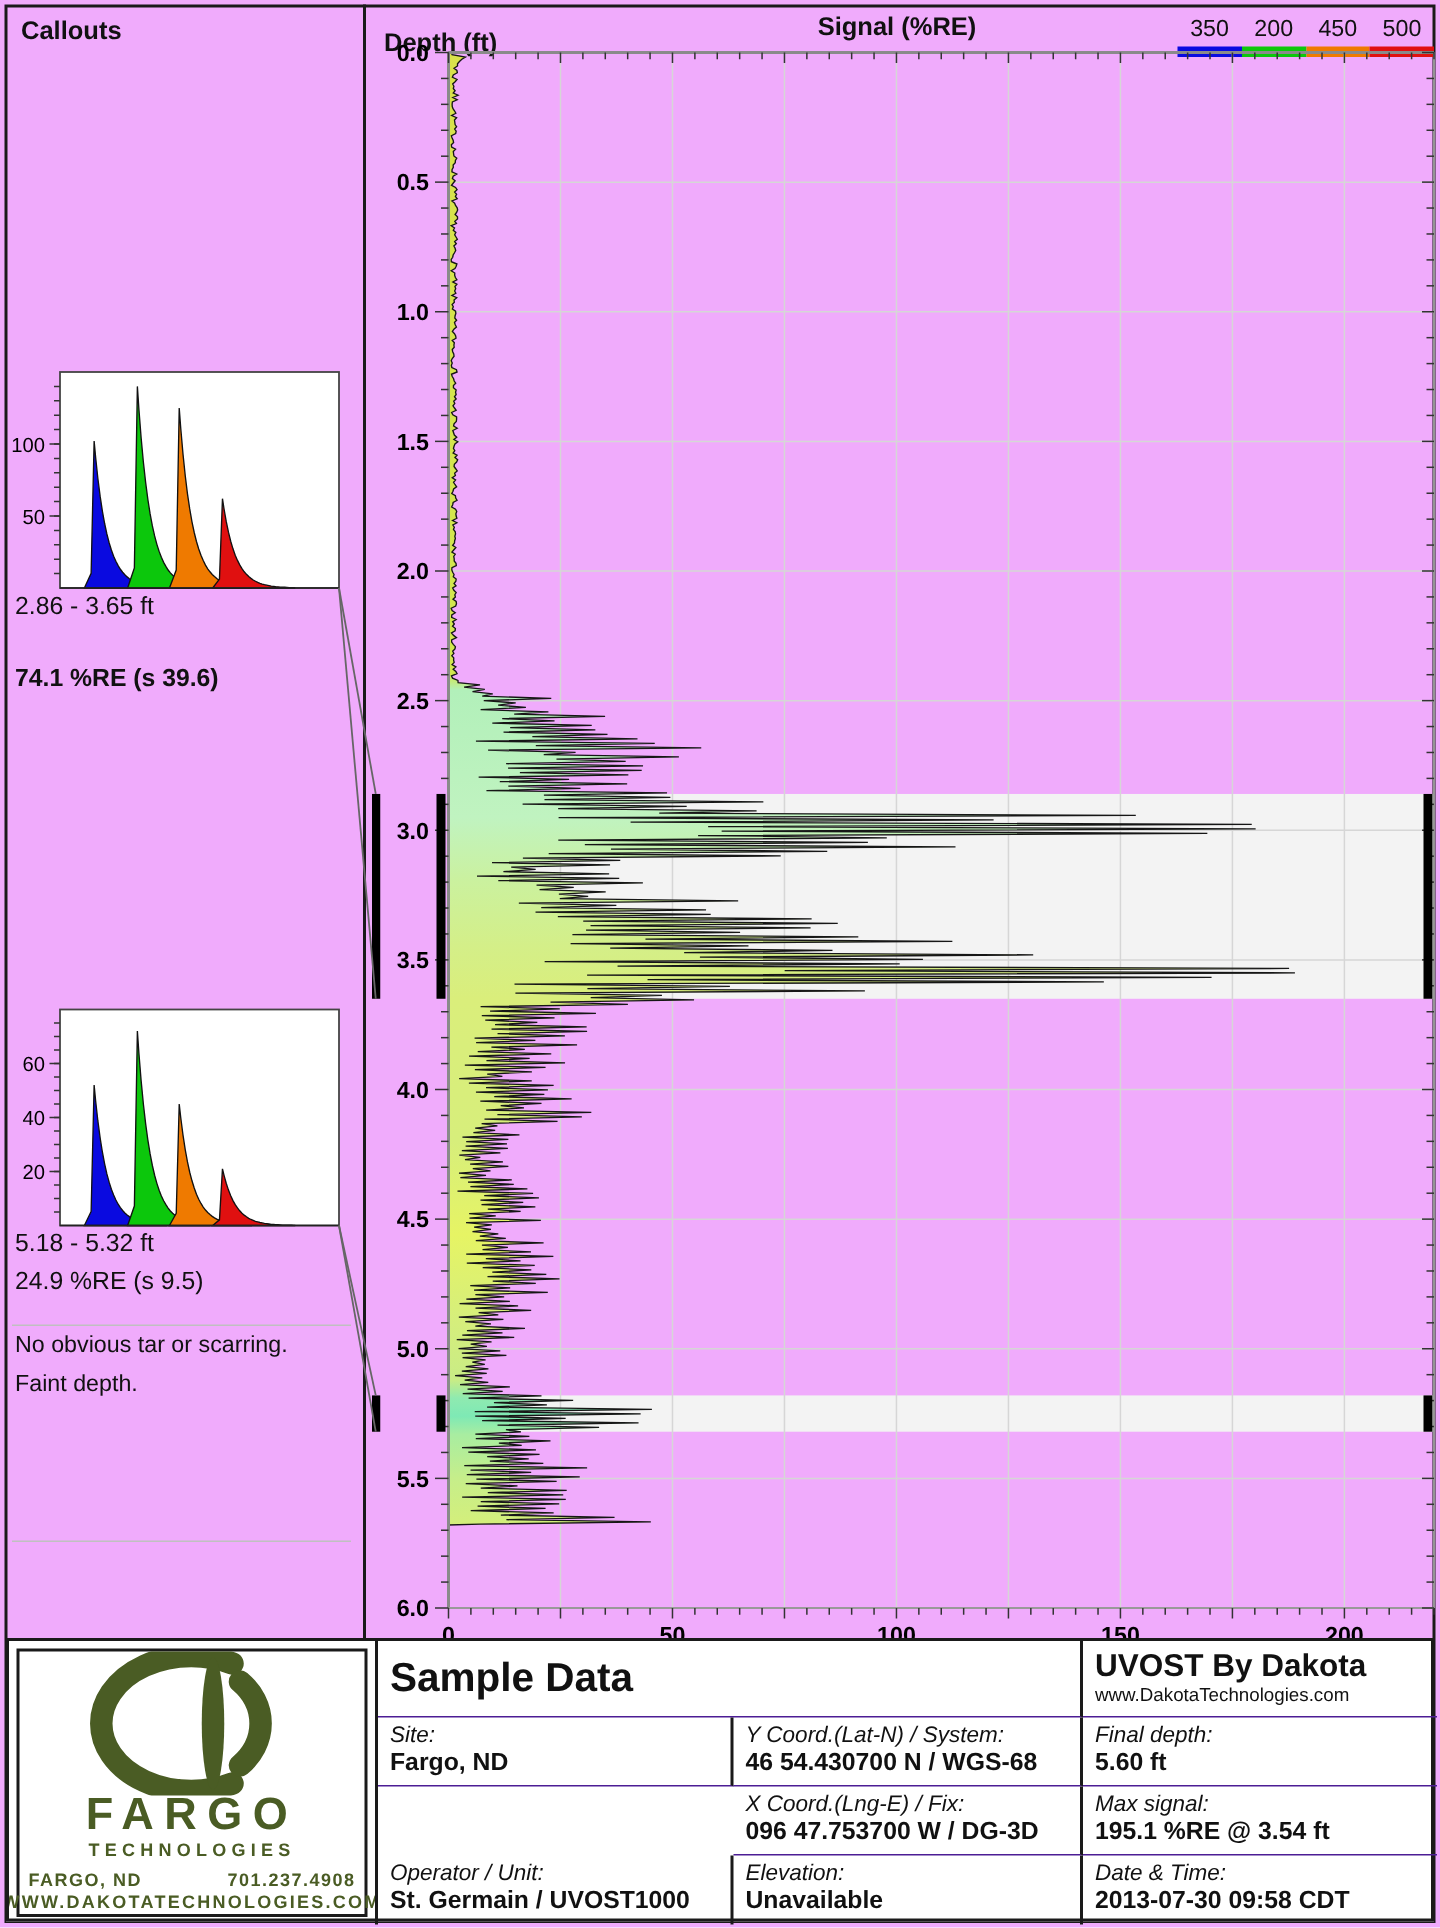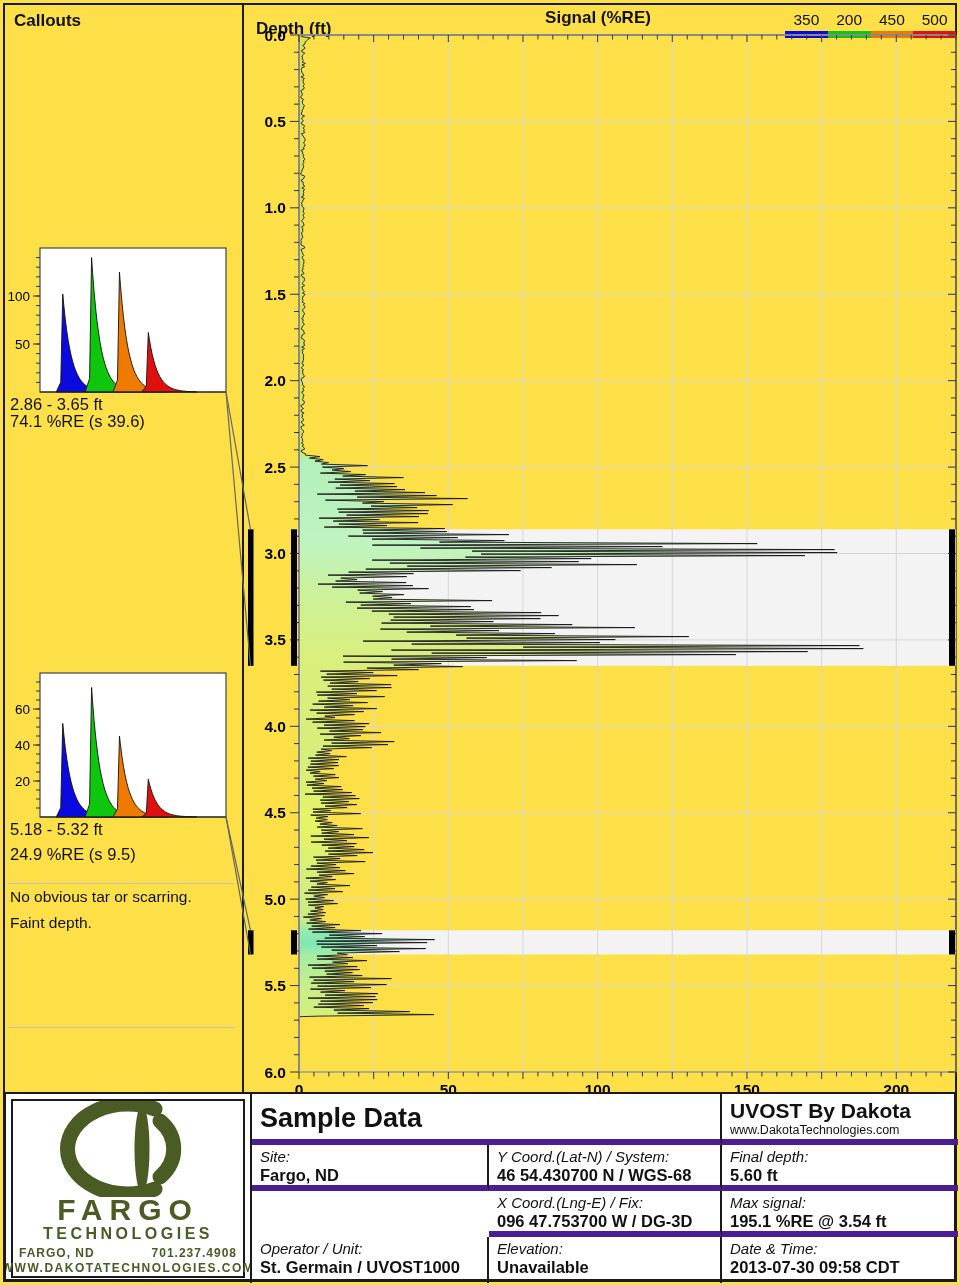--- a/index.html
+++ b/index.html
@@ -1,52 +1,52 @@
 <!DOCTYPE html>
 <html><head>
 <meta charset="utf-8">
 <style>
   html,body{margin:0;padding:0;background:#fff;}
-  #page{position:relative;width:960px;height:1285px;background:#fde047;overflow:hidden;
+  #page{position:relative;width:960px;height:1285px;background:#f0abfc;overflow:hidden;
         font-family:"Liberation Sans", sans-serif;color:#111;}
   .abs{position:absolute;}
   #outer-border{left:3px;top:3px;width:950px;height:1275px;border:2px solid #1a1a1a;}
   #panel-divider{left:242px;top:3px;width:2px;height:1089px;background:#1a1a1a;}
   #callouts-title{left:14px;top:11px;font-size:17px;font-weight:bold;}
   .callout-text{left:10px;font-size:16.5px;line-height:25px;white-space:pre;}
   .panel-divider-h{left:8px;width:226px;height:1px;background:#c0c0c0;}
   #note-text{left:10px;top:884px;font-size:15.5px;line-height:26px;}
   #depth-header{left:256px;top:8px;font-size:17px;font-weight:bold;margin-top:11px;}
   #signal-header{left:448px;top:8px;width:300px;text-align:center;font-size:17px;font-weight:bold;}
   #legend-labels{left:785px;top:11px;width:171px;display:flex;}
   #legend-labels span{flex:1;text-align:center;font-size:15.5px;}
   #legend-bar{left:785px;top:31px;width:171px;height:7px;display:flex;}
   #legend-bar div{flex:1;height:7px;}
   #main-svg{left:0;top:0;}
   svg text{font-family:"Liberation Sans", sans-serif;}
   #info-table{left:4px;top:1092px;width:952px;height:189px;display:grid;
       grid-template-columns:246px 237px 233px 236px;grid-template-rows:51px 46px 46px 46px;
       border:2px solid #1a1a1a;box-sizing:border-box;background:#fff;}
-  .cell{border-right:2px solid #1a1a1a;border-bottom:6px solid #4c1d95;box-sizing:border-box;
+  .cell{border-right:2px solid #1a1a1a;border-bottom:1px solid #4c1d95;box-sizing:border-box;
       padding:3px 8px 0 8px;overflow:hidden;}
   .cell.last-col{border-right:none;}
   .cell.last-row{border-bottom:none;}
   .cell .lbl{font-style:italic;font-size:15px;}
   .cell .val{font-weight:bold;font-size:16.5px;margin-top:1px;white-space:nowrap;}
   #title-cell{grid-column:2/4;grid-row:1;}
   #brand-cell{grid-column:4;grid-row:1;}
   #logo-cell{grid-column:1;grid-row:1/5;padding:5px;}
   #table-title{font-size:27px;font-weight:bold;margin-top:6px;}
   #brand-name{font-size:21px;font-weight:bold;line-height:24px;margin-top:2px;}
   #brand-url{font-size:12.5px;margin-top:0;}
   #logo-box{width:100%;height:100%;border:2px solid #1a1a1a;box-sizing:border-box;
       display:flex;flex-direction:column;align-items:center;justify-content:flex-start;}
   .olive{color:#4a5c24;}
   #logo-name{font-size:30px;font-weight:bold;letter-spacing:7px;line-height:30px;margin-top:-2px;}
-  #logo-sub{font-size:16px;font-weight:bold;letter-spacing:3.5px;line-height:17px;}
+  #logo-sub{font-size:12px;font-weight:bold;letter-spacing:3.5px;line-height:17px;}
   #logo-cityline{width:218px;display:flex;justify-content:space-between;font-size:12px;
       font-weight:bold;letter-spacing:1px;margin-top:4px;}
   #logo-web{font-size:12px;font-weight:bold;letter-spacing:1.5px;margin-top:1px;}
 </style>
 </head>
 <body>
 
 <div id="page">
 
   <div class="abs" id="outer-border"></div>
@@ -80,21 +80,21 @@
         <line x1="31" y1="15.599999999999994" x2="35" y2="15.599999999999994"></line>
         <line x1="28" y1="102" x2="35" y2="102"></line>
         <line x1="28" y1="54" x2="35" y2="54"></line>
       </g>
       <g fill="#000" font-size="13.5">
         <text x="25" y="107" text-anchor="end">50</text>
         <text x="25" y="59" text-anchor="end">100</text>
       </g>
     </svg>
   <div class="abs callout-text" style="top:392px;">2.86 - 3.65 ft</div>
-  <div class="abs callout-text" style="top:409px;">74.1 %RE (s 39.6)</div>
+  <div class="abs callout-text" style="top:440px;font-weight:bold;">74.1 %RE (s 39.6)</div>
 
   <svg class="abs" id="callout-svg-1" style="left:5px;top:667px;" width="228" height="160">
       <rect x="35" y="6" width="186" height="144" fill="#fff" stroke="#444" stroke-width="1.2"></rect>
       <g>
         <path d="M 51.25 150 L 55.75 140.64 L 57.75 56.39999999999999 L 58.75 66.8 L 60.25 80.3 L 61.75 91.5 L 63.25 101.0 L 64.75 108.9 L 66.25 115.6 L 67.75 121.1 L 69.25 125.8 L 70.75 129.7 L 72.25 133.0 L 73.75 135.8 L 75.25 138.1 L 76.75 140.0 L 78.25 141.6 L 79.75 143.0 L 81.25 144.1 L 82.75 145.1 L 84.25 145.9 L 85.75 146.5 L 87.25 147.1 L 88.75 147.6 L 90.25 148.0 L 91.75 148.3 L 93.25 148.6 L 94.75 148.8 L 96.25 149.0 L 97.75 149.2 L 99.25 149.3 L 100.75 149.4 L 102.25 149.5 L 103.75 149.6 L 105.25 149.6 L 106.25 150 Z" fill="#0a0ae0" stroke="#111" stroke-width="0.9"></path>
         <path d="M 80.08000000000001 150 L 84.58000000000001 137.04 L 86.58000000000001 20.400000000000006 L 87.58000000000001 34.8 L 89.08000000000001 53.4 L 90.58000000000001 69.0 L 92.08000000000001 82.1 L 93.58000000000001 93.1 L 95.08000000000001 102.3 L 96.58000000000001 110.0 L 98.08000000000001 116.5 L 99.58000000000001 121.9 L 101.08000000000001 126.5 L 102.58000000000001 130.3 L 104.08000000000001 133.5 L 105.58000000000001 136.1 L 107.08000000000001 138.4 L 108.58000000000001 140.3 L 110.08000000000001 141.8 L 111.58000000000001 143.2 L 113.08000000000001 144.3 L 114.58000000000001 145.2 L 116.08000000000001 146.0 L 117.58000000000001 146.6 L 119.08000000000001 147.2 L 120.58000000000001 147.6 L 122.08000000000001 148.0 L 123.58000000000001 148.3 L 125.08000000000001 148.6 L 126.58000000000001 148.8 L 128.08 149.0 L 129.58 149.2 L 131.08 149.3 L 132.58 149.4 L 134.08 149.5 L 135.08 150 Z" fill="#0cc70c" stroke="#111" stroke-width="0.9"></path>
         <path d="M 107.98 150 L 112.48 141.9 L 114.48 69 L 115.48 78.0 L 116.98 89.6 L 118.48 99.4 L 119.98 107.6 L 121.48 114.5 L 122.98 120.2 L 124.48 125.0 L 125.98 129.1 L 127.48 132.5 L 128.98000000000002 135.3 L 130.48000000000002 137.7 L 131.98000000000002 139.7 L 133.48000000000002 141.3 L 134.98000000000002 142.7 L 136.48000000000002 143.9 L 137.98000000000002 144.9 L 139.48000000000002 145.7 L 140.98000000000002 146.4 L 142.48000000000002 147.0 L 143.98000000000002 147.5 L 145.48000000000002 147.9 L 146.98000000000002 148.2 L 148.48000000000002 148.5 L 149.98000000000002 148.8 L 151.48000000000002 149.0 L 152.98000000000002 149.1 L 154.48000000000002 149.3 L 155.98000000000002 149.4 L 157.48000000000002 149.5 L 158.98000000000002 149.6 L 160.48000000000002 149.6 L 161.98000000000002 149.7 L 162.98000000000002 150 Z" fill="#ef7a00" stroke="#111" stroke-width="0.9"></path>
         <path d="M 136.81 150 L 141.31 146.22 L 143.31 112.19999999999999 L 144.31 116.4 L 145.81 121.8 L 147.31 126.4 L 148.81 130.2 L 150.31 133.4 L 151.81 136.1 L 153.31 138.3 L 154.81 140.2 L 156.31 141.8 L 157.81 143.1 L 159.31 144.2 L 160.81 145.2 L 162.31 146.0 L 163.81 146.6 L 165.31 147.2 L 166.81 147.6 L 168.31 148.0 L 169.81 148.3 L 171.31 148.6 L 172.81 148.8 L 174.31 149.0 L 175.81 149.2 L 177.31 149.3 L 178.81 149.4 L 180.31 149.5 L 181.81 149.6 L 183.31 149.7 L 184.81 149.7 L 186.31 149.8 L 187.81 149.8 L 189.31 149.8 L 190.81 149.9 L 191.81 150 Z" fill="#e01010" stroke="#111" stroke-width="0.9"></path>
       </g>
       <line x1="35" y1="150" x2="221" y2="150" stroke="#222" stroke-width="1"></line>

